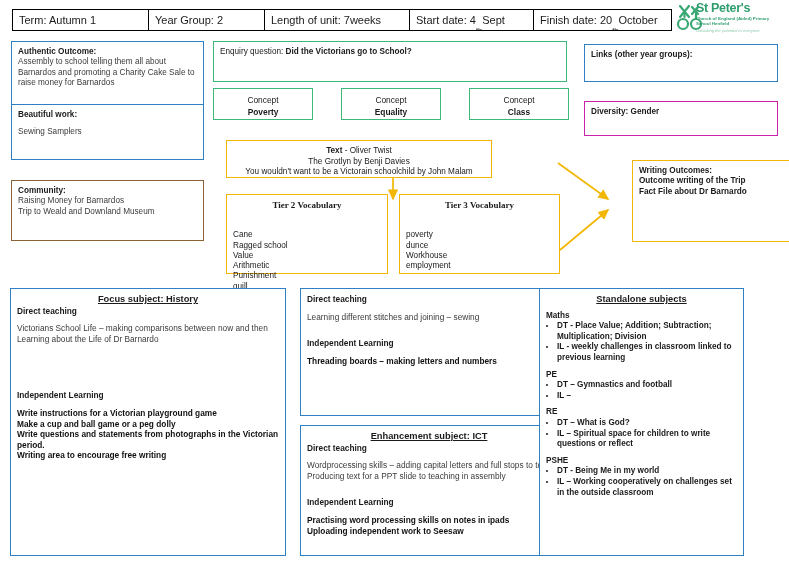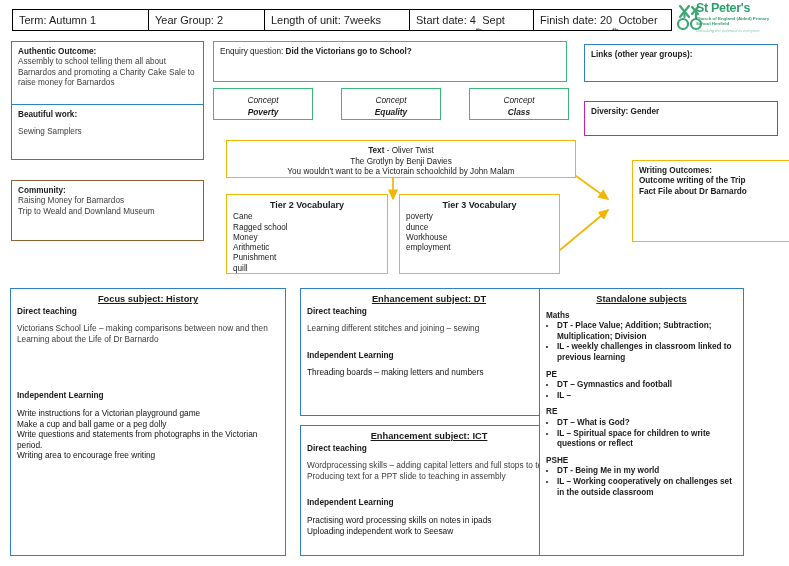--- a/index.html
+++ b/index.html
@@ -47,34 +47,34 @@
   .bx-gold{border:1.3px solid #f2b705;}
   .bx-brown{border:1.3px solid #8a6236;}
   .bx-magenta{border:1.3px solid #cc22aa;}
 
   .bx-inner{padding:5px 6px;font-size:8.2px;line-height:10.4px;}
   .bx-inner b{font-weight:bold;}
   .ttl{font-weight:bold;}
   .ttl-u{font-weight:bold;text-decoration:underline;text-align:center;display:block;font-size:9.3px;margin-bottom:1px;}
 
   .c-grey{color:#3b3b3b;}
-  .concept{font-size:8.4px;line-height:11px;text-align:center;padding-top:6px;font-style:italic;}
+  .concept{font-size:8.4px;line-height:11px;text-align:center;padding-top:6px;}
   .concept .cw{font-weight:bold;display:block;margin-top:1px;}
 
   .txtbox{font-size:8.2px;line-height:10.6px;text-align:center;padding-top:5px;}
   .txtbox b{font-weight:bold;}
 
   .voc{font-size:8.2px;line-height:10.3px;}
-  .voc .vt{font-weight:bold;text-align:center;display:block;margin-bottom:2px;font-size:9px;}
+  .voc .vt{font-weight:bold;text-align:center;display:block;margin-bottom:20px;font-size:9px;font-family:Liberation Serif, serif;}
   .voc .vl{display:block;}
 
   .sect{font-size:8.3px;line-height:10.6px;}
   .sect .hd{font-weight:bold;display:block;}
   .sect .bodytext{color:#3b3b3b;display:block;}
-  .sect .bodybold{font-weight:normal;display:block;color:#111;}
+  .sect .bodybold{font-weight:bold;display:block;color:#111;}
   .gap{display:block;height:7px;}
   .gap-lg{display:block;height:46px;}
   .gap-md{display:block;height:16px;}
 
   
   .sa{font-size:8.2px;line-height:10.6px;font-weight:bold;}
   .sa .grp{display:block;margin-top:6px;}
   .sa .grp:first-child{margin-top:0;}
   .sa .gname{display:block;}
   .sa ul{margin:0;padding:0 0 0 11px;list-style:disc;}
@@ -185,34 +185,34 @@
       <span class="cw">Equality</span>
     </div>
   </div>
   <div class="box bx-green" style="left:469px;top:88px;width:100px;height:32px;">
     <div class="concept">
       <span>Concept</span>
       <span class="cw">Class</span>
     </div>
   </div>
 
-  <div class="box bx-gold" style="left:226px;top:140px;width:350px;height:38px;">
+  <div class="box bx-gold" style="left:226px;top:140px;width:266px;height:38px;">
     <div class="txtbox">
       <div><b>Text</b> <span>-  Oliver Twist</span></div>
       <div>The Grotlyn by Benji Davies</div>
       <div>You wouldn't want to be a Victorain schoolchild by John Malam</div>
     </div>
   </div>
 
   <div class="box bx-gold" style="left:226px;top:194px;width:162px;height:80px;">
     <div class="bx-inner voc">
       <span class="vt">Tier 2 Vocabulary</span>
       <span class="vl">Cane</span>
       <span class="vl">Ragged school</span>
-      <span class="vl">Money</span>
+      <span class="vl">Value</span>
       <span class="vl">Arithmetic</span>
       <span class="vl">Punishment</span>
       <span class="vl">quill</span>
     </div>
   </div>
 
   <div class="box bx-gold" style="left:399px;top:194px;width:161px;height:80px;">
     <div class="bx-inner voc">
       <span class="vt">Tier 3 Vocabulary</span>
       <span class="vl">poverty</span>
@@ -254,21 +254,20 @@
       <span class="gap"></span>
       <span class="bodybold">Write instructions for a Victorian playground game</span>
       <span class="bodybold">Make a cup and ball game or a peg dolly</span>
       <span class="bodybold">Write questions and statements from photographs in the Victorian period.</span>
       <span class="bodybold">Writing area to encourage free writing</span>
     </div>
   </div>
 
   <div class="box bx-blue" style="left:300px;top:288px;width:258px;height:128px;">
     <div class="bx-inner sect">
-      <span class="ttl-u">Enhancement  subject: DT</span>
       <span class="hd">Direct teaching</span>
       <span class="gap"></span>
       <span class="bodytext">Learning different stitches and joining – sewing</span>
       <span class="gap-md"></span>
       <span class="hd">Independent Learning</span>
       <span class="gap"></span>
       <span class="bodybold">Threading boards – making letters and numbers</span>
     </div>
   </div>
 

